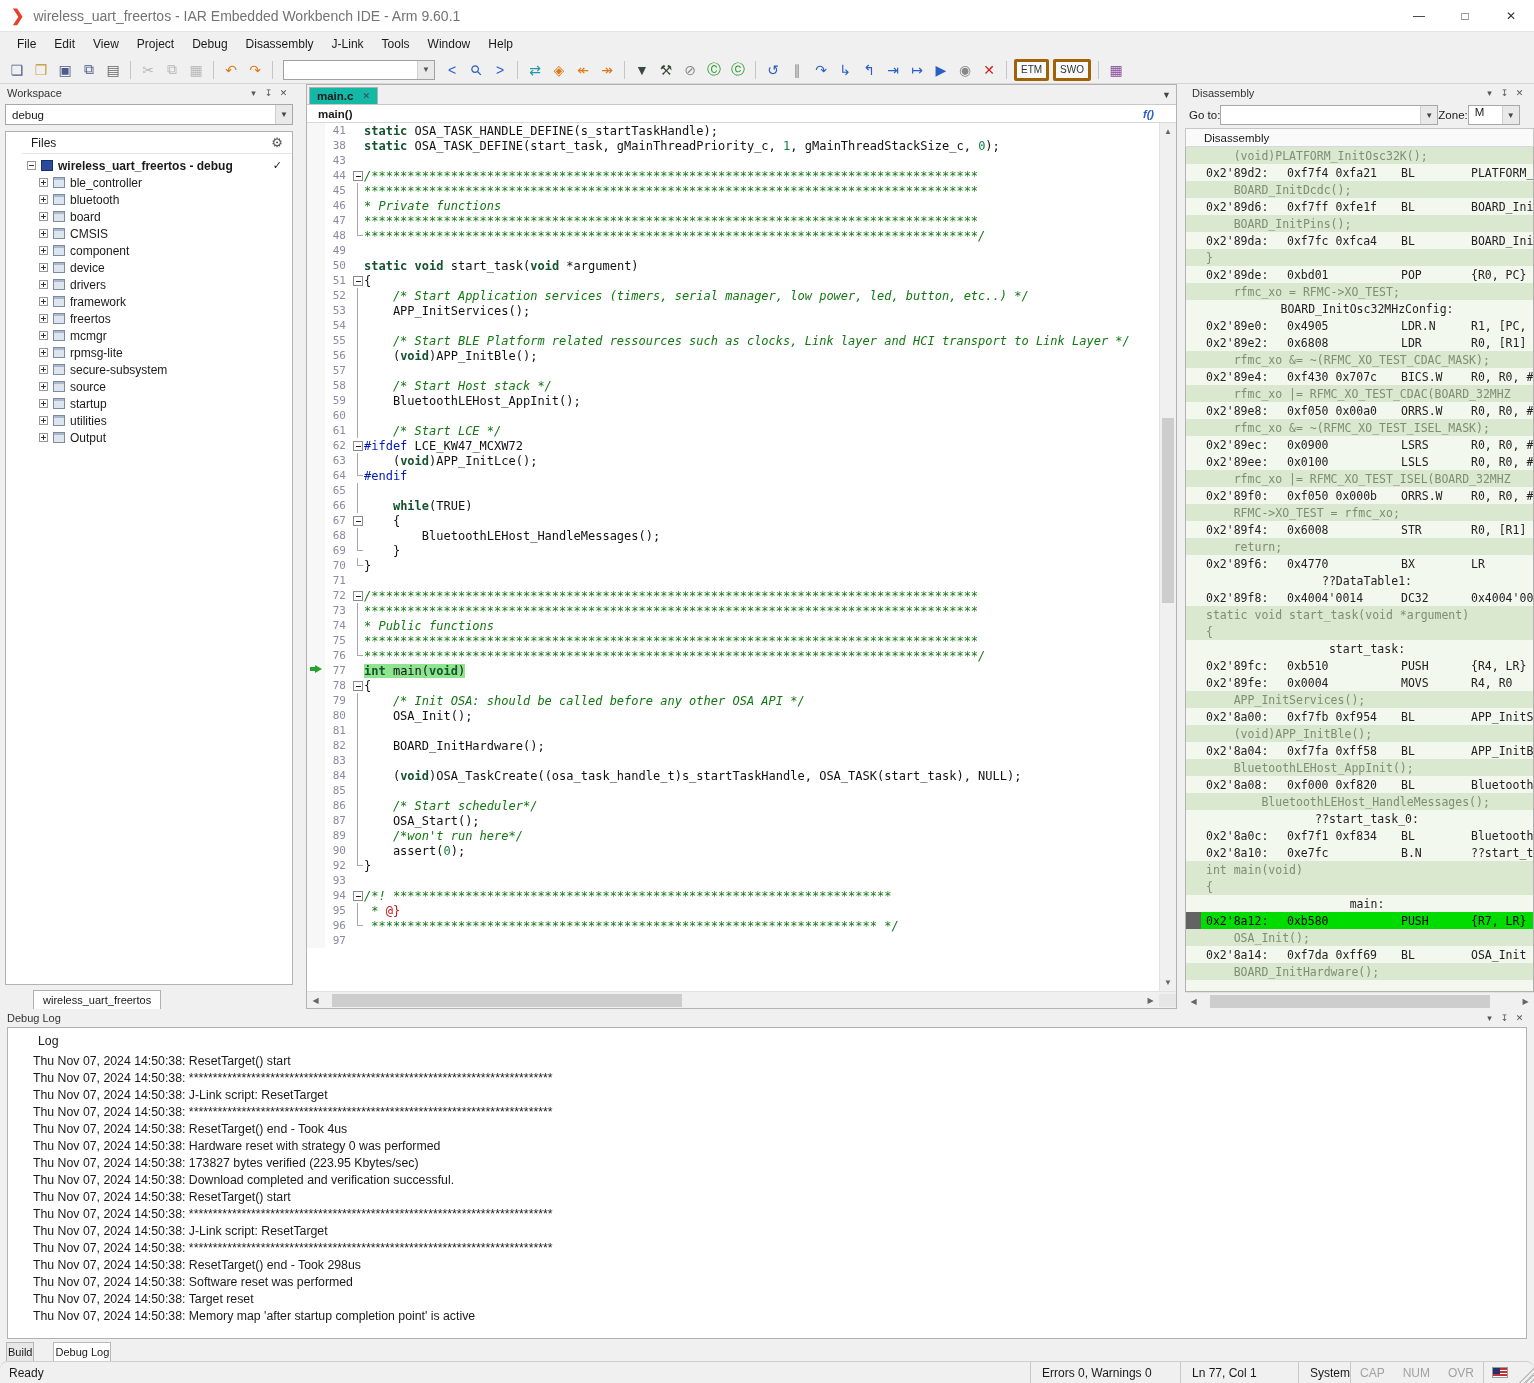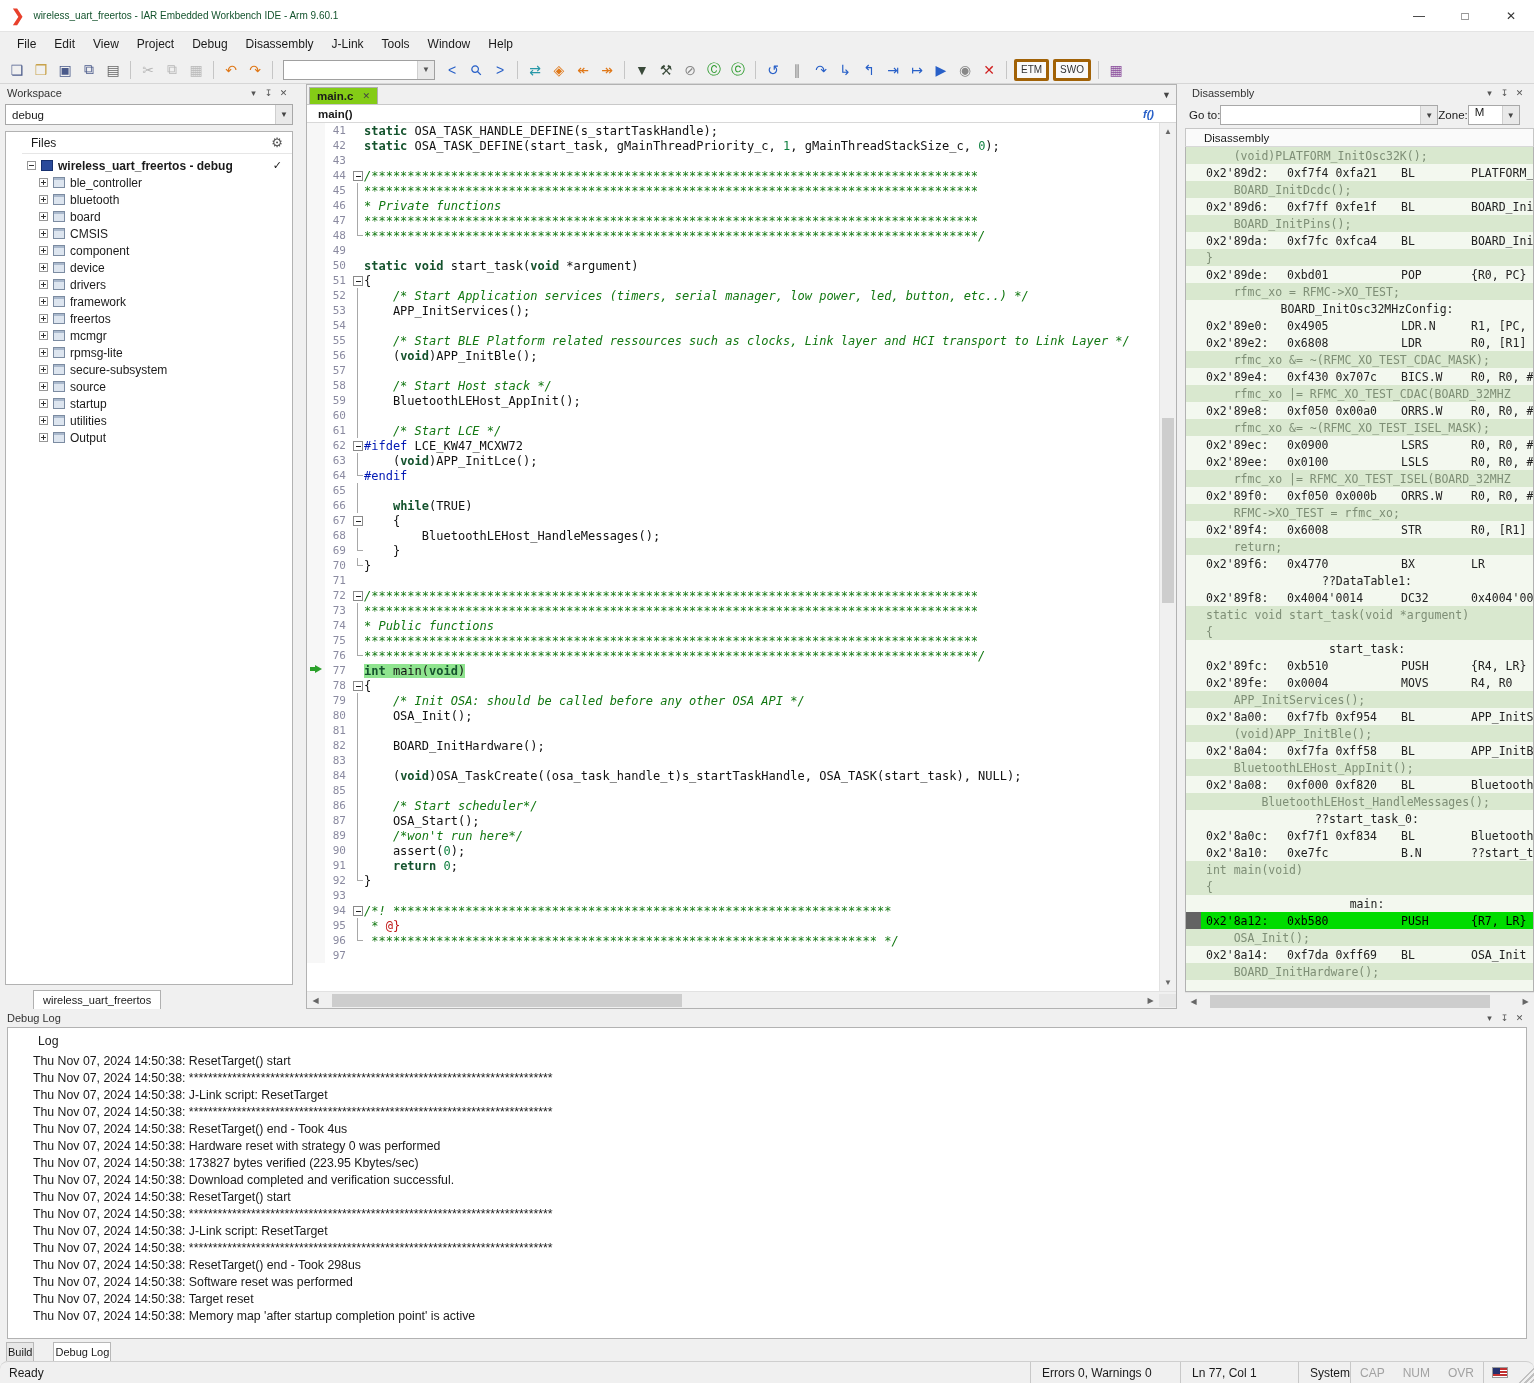--- a/index.html
+++ b/index.html
@@ -2,21 +2,21 @@
 <html><head>
 <meta charset="utf-8">
 <style>
   * { margin:0; padding:0; box-sizing:border-box; }
   html,body { width:1534px; height:1383px; overflow:hidden; }
   body { font-family:"Liberation Sans", sans-serif; background:#f0f0f0; display:flex; flex-direction:column; color:#1a1a1a; }
 
   
   .titlebar { height:32px; background:#fff; display:flex; align-items:center; border-bottom:1px solid #e4e4e4; flex:0 0 32px; }
   .logo { color:#e8402c; font-weight:bold; font-size:16px; margin:0 9px 0 11px; }
-  .title-text { font-size:10px; color:#14532d; }
+  .title-text { font-size:14px; color:#737373; }
   .win-controls { margin-left:auto; display:flex; height:100%; }
   .wc { width:46px; display:flex; align-items:center; justify-content:center; font-size:12px; color:#333; }
 
   
   .menubar { height:24px; background:#f0f0f0; display:flex; align-items:center; padding-left:8px; font-size:12px; flex:0 0 24px; }
   .mi { padding:3px 9px; }
 
   
   .toolbarrow { height:28px; background:#f0f0f0; display:flex; align-items:center; padding:0 5px; border-bottom:1px solid #d6d6d6; flex:0 0 28px; }
   .tbtn { width:22px; height:22px; display:flex; align-items:center; justify-content:center; font-size:14px; margin:0 1px; }
@@ -55,21 +55,21 @@
   .ticon { width:12px; height:11px; margin-right:5px; flex:0 0 12px; }
   .ticon.proj { background:#2a4a9a; border:1px solid #16306e; }
   .ticon.grp { background:#dde5ef; border:1px solid #7b8ba1; box-shadow:inset 0 2px 0 #aab9cd; }
   .tcheck { margin-left:auto; padding-right:10px; font-weight:normal; font-size:11px; }
   .wstabs { height:24px; flex:0 0 24px; display:flex; align-items:flex-end; padding-left:5px; background:#f0f0f0; }
   .wstab { background:#fff; border:1px solid #b0b0b0; border-bottom:none; font-size:11px; padding:3px 9px;margin-left:28px; }
 
   
   .edt { flex:1 1 auto; display:flex; flex-direction:column; min-width:0; background:#fff; border:1px solid #b2b2b2; }
   .tabstrip { height:20px; flex:0 0 20px; background:#f0f0f0; display:flex; align-items:flex-end; border-bottom:1px solid #c9c9c9; }
-  .etab { background:#84cc16; border:1px solid #b0b0b0; border-bottom:none; display:flex; align-items:center; font-size:11.5px; font-weight:bold; padding:2px 7px; margin-left:2px; }
+  .etab { background:#14b8a6; border:1px solid #b0b0b0; border-bottom:none; display:flex; align-items:center; font-size:11.5px; font-weight:bold; padding:2px 7px; margin-left:2px; }
   .closex { margin-left:9px; font-size:9px; color:#444; font-weight:normal; }
   .tsmenu { margin-left:auto; margin-right:5px; align-self:center; font-size:9px; color:#444; }
   .fnbar { height:18px; flex:0 0 18px; border-bottom:1px solid #d8d8d8; display:flex; align-items:center; font-size:11.5px; font-weight:bold; padding-left:11px; }
   .fx { margin-left:auto; margin-right:22px; color:#2860c8; font-size:11px; font-style:italic; }
   .codewrap { flex:1; position:relative; overflow:hidden; display:flex; flex-direction:column; }
   .code { flex:1; overflow:hidden; font-family:"DejaVu Sans Mono", monospace; font-size:12px; padding-right:17px; }
   .cl { height:15px; display:flex; align-items:center; }
   .cmargin { flex:0 0 18px; height:15px; background:#f7f7f7; position:relative; }
   .cmargin.cur::before { content:""; position:absolute; left:3px; top:3.5px; width:5px; height:4px; background:#2ba12b; }
   .cmargin.cur::after { content:""; position:absolute; left:8px; top:1.5px; border-left:7px solid #2ba12b; border-top:4px solid transparent; border-bottom:4px solid transparent; }
@@ -350,21 +350,21 @@
     <div class="codewrap">
       <div class="code">
           <div class="cl">
             <span class="cmargin"></span>
             <span class="cnum">41</span>
             <span class="cfold "></span>
             <span class="ctext"><span class="tk">static</span><span class="tp"> OSA_TASK_HANDLE_DEFINE(s_startTaskHandle);</span></span>
           </div>
           <div class="cl">
             <span class="cmargin"></span>
-            <span class="cnum">42</span>
+            <span class="cnum">38</span>
             <span class="cfold "></span>
             <span class="ctext"><span class="tk">static</span><span class="tp"> OSA_TASK_DEFINE(start_task, gMainThreadPriority_c, </span><span class="tn">1</span><span class="tp">, gMainThreadStackSize_c, </span><span class="tn">0</span><span class="tp">);</span></span>
           </div>
           <div class="cl">
             <span class="cmargin"></span>
             <span class="cnum">43</span>
             <span class="cfold "></span>
             <span class="ctext"></span>
           </div>
           <div class="cl">
@@ -635,26 +635,20 @@
             <span class="cmargin"></span>
             <span class="cnum">89</span>
             <span class="cfold c"></span>
             <span class="ctext"><span class="tc">    /*won't run here*/</span></span>
           </div>
           <div class="cl">
             <span class="cmargin"></span>
             <span class="cnum">90</span>
             <span class="cfold c"></span>
             <span class="ctext"><span class="tp">    assert(</span><span class="tn">0</span><span class="tp">);</span></span>
-          </div>
-          <div class="cl">
-            <span class="cmargin"></span>
-            <span class="cnum">91</span>
-            <span class="cfold c"></span>
-            <span class="ctext"><span class="tp">    </span><span class="tk">return</span><span class="tp"> </span><span class="tn">0</span><span class="tp">;</span></span>
           </div>
           <div class="cl">
             <span class="cmargin"></span>
             <span class="cnum">92</span>
             <span class="cfold e"></span>
             <span class="ctext"><span class="tp">}</span></span>
           </div>
           <div class="cl">
             <span class="cmargin"></span>
             <span class="cnum">93</span>

